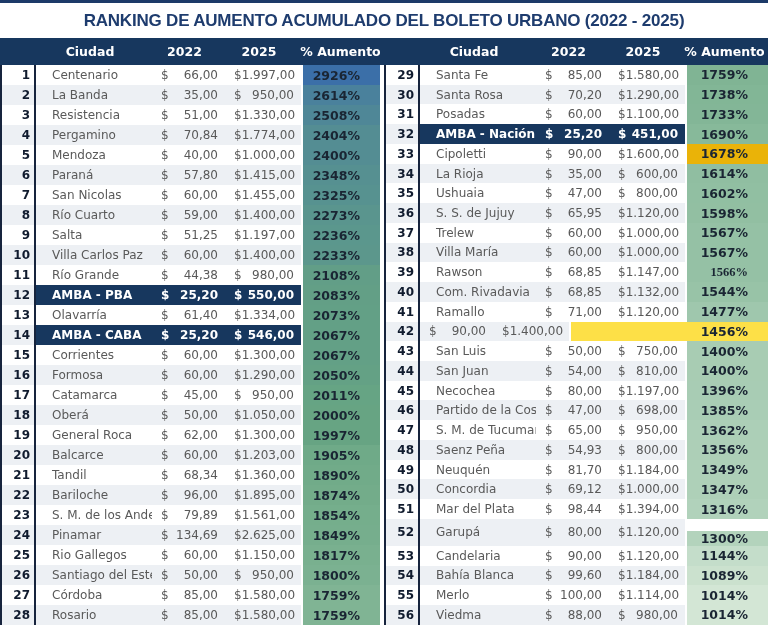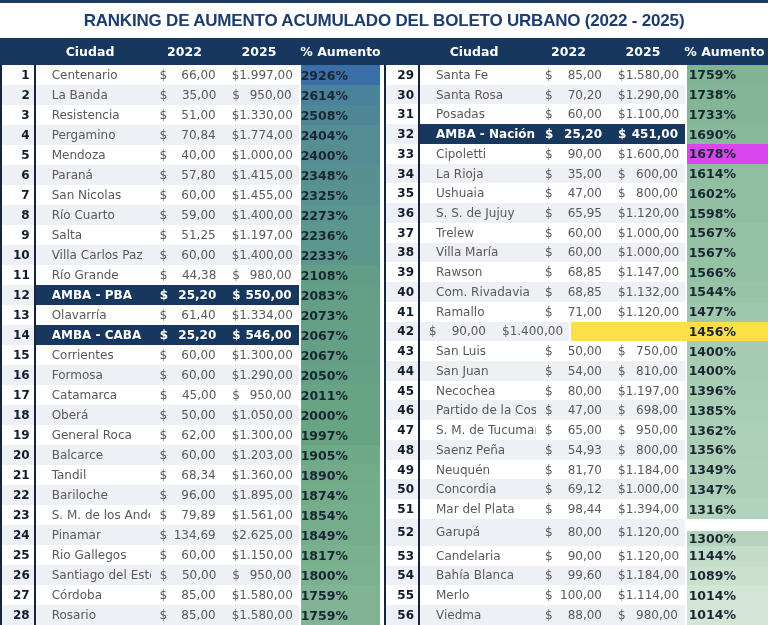--- a/index.html
+++ b/index.html
@@ -23,21 +23,21 @@
   .trow.alt .cell{background:#edf0f4;}
   .rank{width:28px;border-left:2px solid #17243d;border-right:2px solid #17243d;
         justify-content:flex-end;padding-right:4px;box-sizing:content-box;
         color:#101b2e;font-weight:bold;}
   .city{width:116px;padding-left:16px;box-sizing:border-box;white-space:nowrap;overflow:hidden;}
   .money{box-sizing:border-box;justify-content:space-between;padding:0 7px 0 9px;}
   .y22{width:73px;}
   .y25{width:76px;}
   .vgap{width:2px;background:#ffffff;}
   .pct{flex:1;display:flex;align-items:center;justify-content:flex-end;
-       padding-right:32px;font-weight:bold;font-size:12.5px;color:#1a2533;}
+       padding-right:20px;font-weight:bold;font-size:12.5px;color:#1a2533;}
   .half.left .pct-wrap{margin-right:4px;}
   .pct-wrap{flex:1;display:flex;}
   .trow .hl{background:#17375e !important;color:#ffffff;font-weight:bold;}
 </style>
 </head>
 <body>
 
 <div class="page">
   <div class="top-line"></div>
 
@@ -584,21 +584,21 @@
           <div class="cell money y22">
             <span>$</span>
             <span>90,00</span>
           </div>
           <div class="cell money y25">
             <span>$</span>
             <span>1.600,00</span>
           </div>
           <div class="vgap"></div>
           <div class="pct-wrap">
-            <div class="pct" style="background: #d946ef;">1678%</div>
+            <div class="pct" style="background: #eab308;">1678%</div>
           </div>
         </div>
         <div class="trow alt">
           <div class="cell rank">34</div>
           <div class="cell city">La Rioja</div>
           <div class="cell money y22">
             <span>$</span>
             <span>35,00</span>
           </div>
           <div class="cell money y25">
@@ -680,21 +680,21 @@
           <div class="cell money y22">
             <span>$</span>
             <span>68,85</span>
           </div>
           <div class="cell money y25">
             <span>$</span>
             <span>1.147,00</span>
           </div>
           <div class="vgap"></div>
           <div class="pct-wrap">
-            <div class="pct" style="background: rgb(149, 193, 165);">1566%</div>
+            <div class="pct" style="background: rgb(149, 193, 165); font-family: Liberation Serif, serif;">1566%</div>
           </div>
         </div>
         <div class="trow alt">
           <div class="cell rank">40</div>
           <div class="cell city">Com. Rivadavia</div>
           <div class="cell money y22">
             <span>$</span>
             <span>68,85</span>
           </div>
           <div class="cell money y25">

